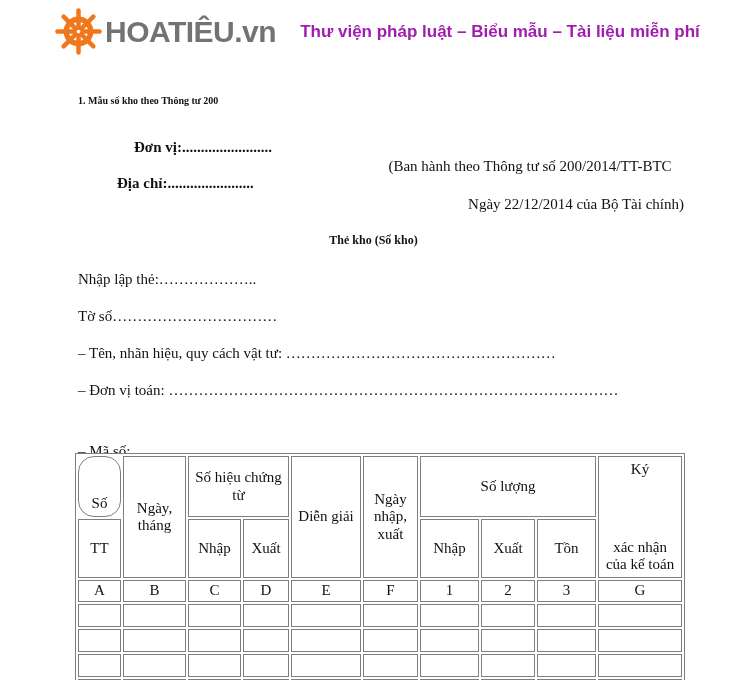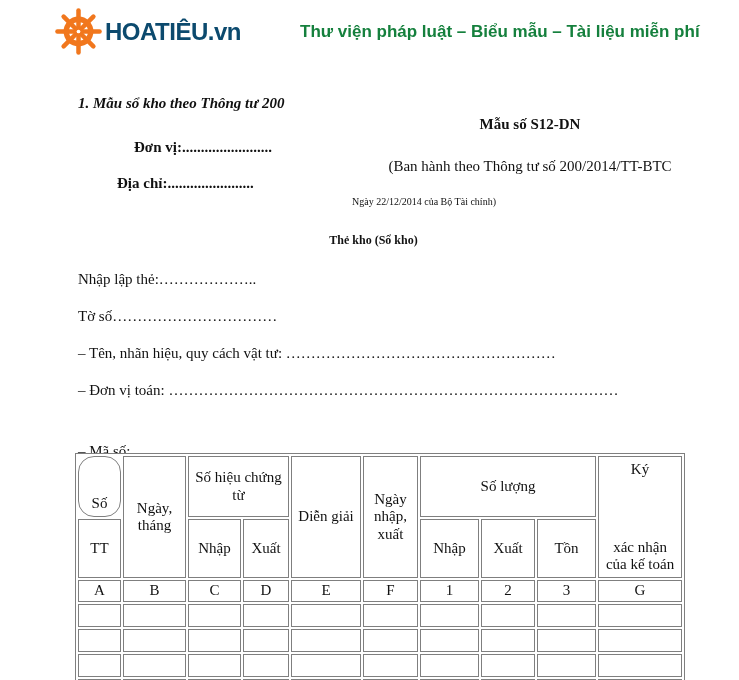--- a/index.html
+++ b/index.html
@@ -12,43 +12,44 @@
     font-family: "Liberation Serif", serif;
     color: #111111;
   }
 
   
   .masthead { position: absolute; left: 55px; top: 8px; display: flex; align-items: center; }
   .wheel { width: 47px; height: 47px; display: block; }
   .brand {
     font-family: "Liberation Sans", sans-serif;
     font-weight: 700;
-    font-size: 24px;
-    color: #0c4a6e;
+    font-size: 30px;
+    color: #737373;
     letter-spacing: -0.5px;
     margin-left: 3px;
     line-height: 47px;
     white-space: nowrap;
   }
   .tagline {
     position: absolute;
     left: 300px; top: 22px; width: 400px;
+    text-align: center;
     font-family: "Liberation Sans", sans-serif;
     font-weight: 600;
     font-size: 17px;
-    color: #15803d;
+    color: #a21caf;
     white-space: nowrap;
   }
 
   
   .abs { position: absolute; white-space: nowrap; }
-  .section-title { left: 78px; top: 95px; font-size: 15px; font-weight: 700; font-style: italic; }
+  .section-title { left: 78px; top: 95px; font-size: 10px; font-weight: 700; }
   .form-number   { left: 372px; top: 116px; width: 316px; text-align: center; font-size: 15px; font-weight: 700; }
   .issued-1      { left: 372px; top: 158px; width: 316px; text-align: center; font-size: 15px; }
-  .issued-2      { left: 352px; top: 196px; width: 316px; text-align: left; font-size: 10px; }
+  .issued-2      { left: 368px; top: 196px; width: 316px; text-align: right; font-size: 15px; }
   .unit-line     { left: 134px; top: 139px; font-size: 15px; font-weight: 700; }
   .address-line  { left: 117px; top: 175px; font-size: 15px; font-weight: 700; }
   .doc-title     { left: 4px; top: 233px; width: 739px; text-align: center; font-size: 12px; font-weight: 700; }
   .date-line     { left: 78px; top: 271px; font-size: 15px; }
   .sheet-line    { left: 78px; top: 308px; font-size: 15px; }
   .item-line     { left: 78px; top: 345px; font-size: 15px; }
   .uom-line      { left: 78px; top: 382px; font-size: 15px; }
   .code-line     { left: 78px; top: 419px; font-size: 15px; margin-top: 24px; }
 
   
@@ -98,21 +99,20 @@
       </g>
       <circle cx="24" cy="24" r="12.5" fill="none" stroke="#F1771D" stroke-width="5.5"></circle>
       <circle cx="24" cy="24" r="5.2" fill="#F1771D"></circle>
       <circle cx="24" cy="24" r="1.9" fill="#ffffff"></circle>
     </svg>
     <span class="brand">HOATIÊU.vn</span>
   </div>
   <div class="tagline">Thư viện pháp luật – Biểu mẫu – Tài liệu miễn phí</div>
 
   <div class="abs section-title">1. Mẫu sổ kho theo Thông tư 200</div>
-  <div class="abs form-number">Mẫu số S12-DN</div>
   <div class="abs issued-1">(Ban hành theo Thông tư số 200/2014/TT-BTC</div>
   <div class="abs issued-2">Ngày 22/12/2014 của Bộ Tài chính)</div>
   <div class="abs unit-line">Đơn vị:........................</div>
   <div class="abs address-line">Địa chỉ:.......................</div>
   <div class="abs doc-title">Thẻ kho (Sổ kho)</div>
   <div class="abs date-line">Nhập lập thẻ:………………..</div>
   <div class="abs sheet-line">Tờ số……………………………</div>
   <div class="abs item-line">– Tên, nhãn hiệu, quy cách vật tư: ………………………………………………</div>
   <div class="abs uom-line">– Đơn vị toán: ………………………………………………………………………………</div>
   <div class="abs code-line">– Mã số: ………………………………………………………………………………………..</div>

